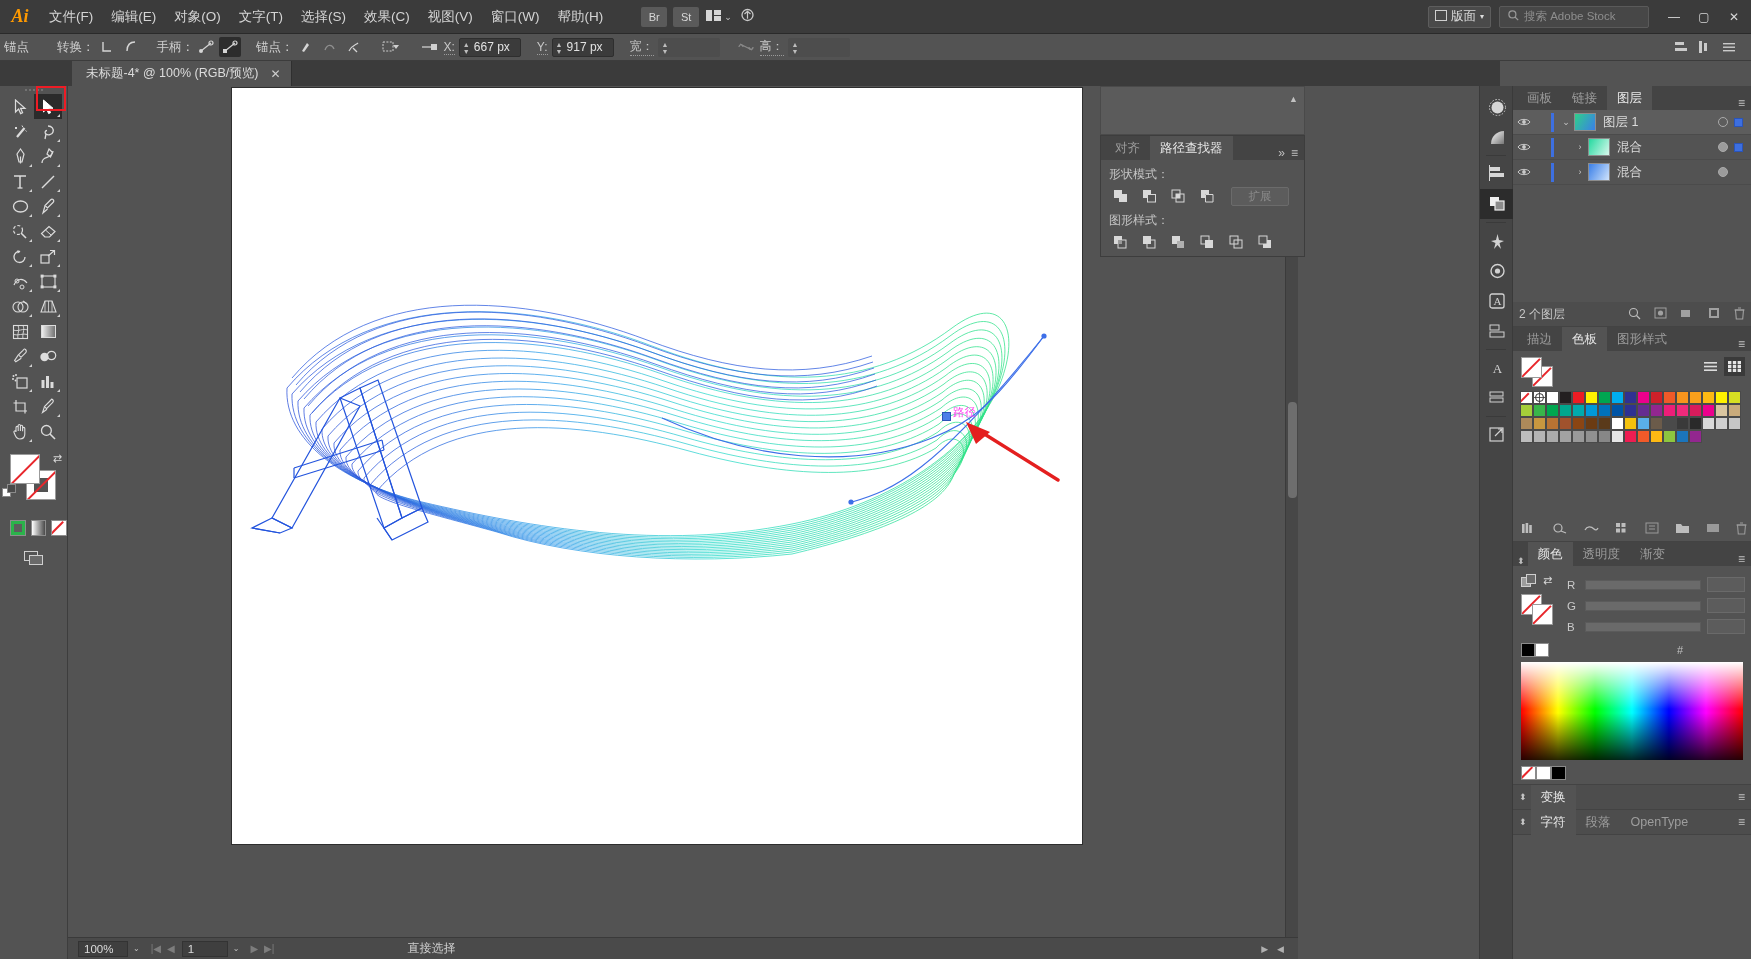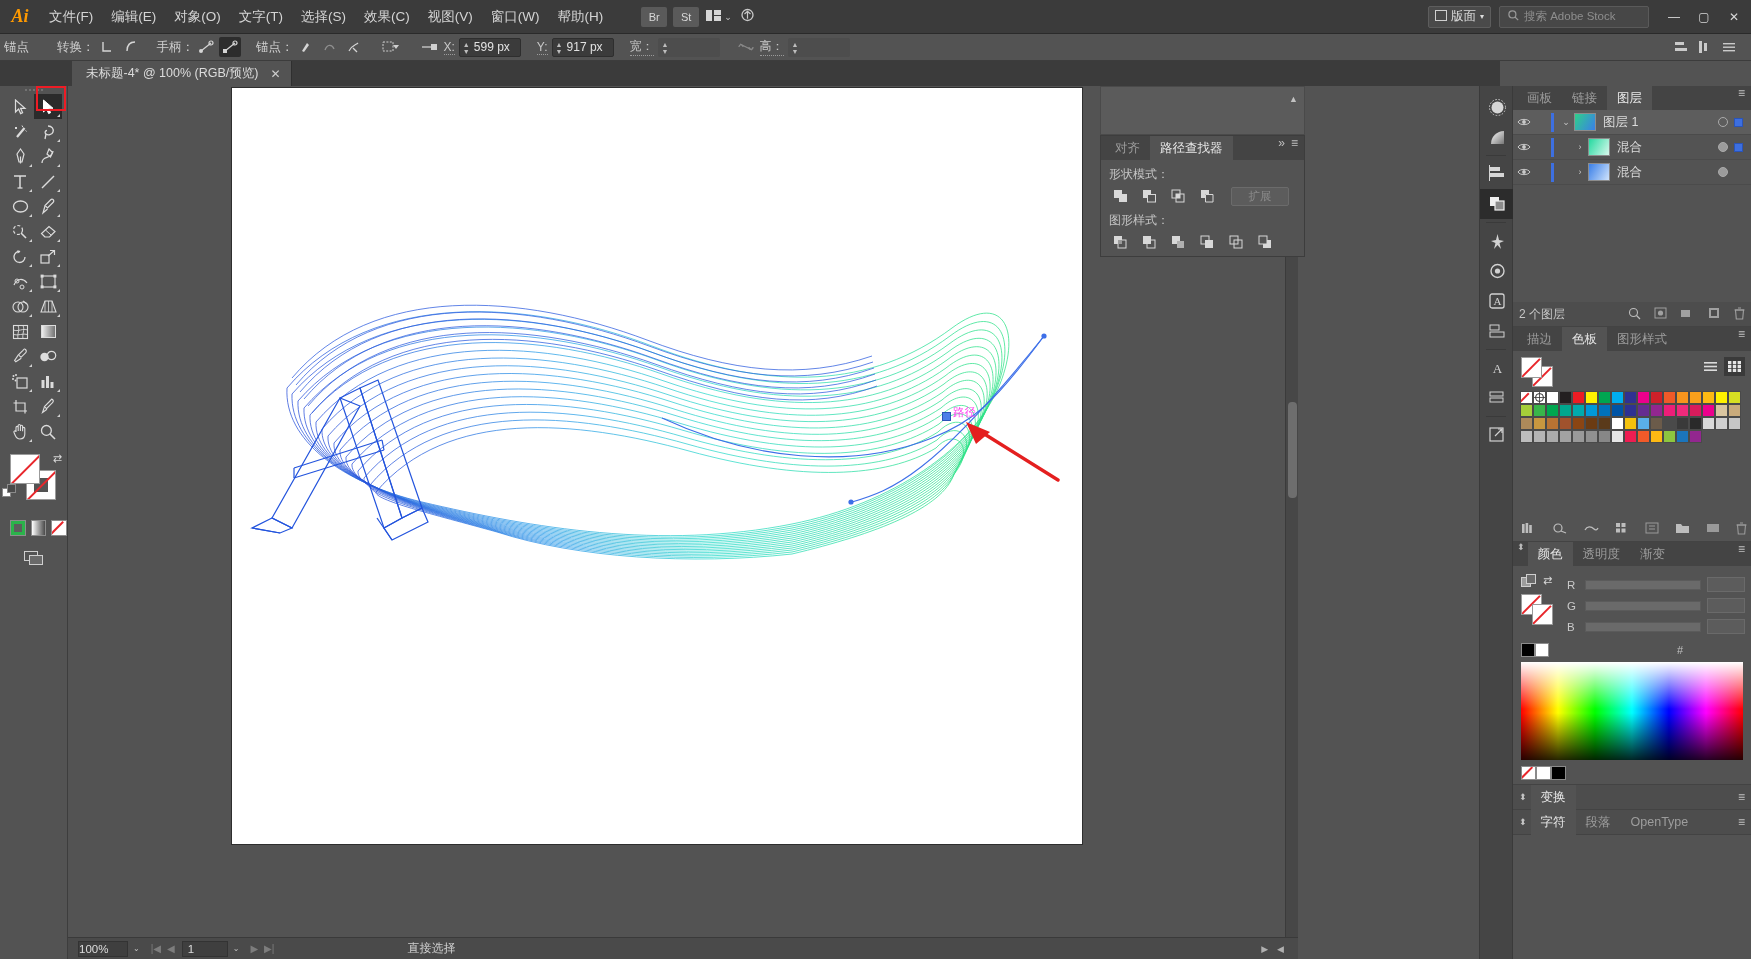--- a/index.html
+++ b/index.html
@@ -177,21 +177,21 @@
   }
 
   
   .statusbar {
     position: absolute; left: 68px; bottom: 0; width: 1230px; height: 22px;
     background: #4a4a4a; display: flex; align-items: center; gap: 0;
     border-top: 1px solid #3a3a3a; padding-left: 10px; z-index: 6;
   }
   .zoom-box {
     width: 50px; height: 16px; background: #3f3f3f; border: 1px solid #333;
-    color: #dcdcdc; font-size: 11.5px; display: flex; align-items: center; 
+    color: #dcdcdc; font-size: 11.5px; display: flex; align-items: center; padding-left: 5px;
   }
   .sb-caret { color: #c3c3c3; font-size: 8px; margin: 0 8px 0 5px; }
   .sb-nav { color: #7d7d7d; font-size: 10px; margin: 0 3px; }
   .page-box {
     width: 46px; height: 16px; background: #3f3f3f; border: 1px solid #333;
     color: #dcdcdc; font-size: 11.5px; display: flex; align-items: center; padding-left: 5px;
     margin-left: 4px;
   }
   .sb-status { color: #cfcfcf; font-size: 12px; margin-left: 130px; }
   .sb-right { margin-left: auto; display: flex; gap: 9px; padding-right: 14px; color: #b0b0b0; font-size: 9px; }
@@ -207,21 +207,21 @@
     color: #d4d4d4;
   }
   .dk.on { background: #2c2c2c; }
   .dk-div { height: 1px; background: #3a3a3a; margin: 3px 6px; }
 
   .rightdock {
     position: absolute; right: 0; top: 86px; width: 238px; height: 873px; background: #535353;
   }
   .panel { border-bottom: 1px solid #434343; }
   .panel-tabs {
-    display: flex; align-items: flex-start; height: 24px; background: #444444; padding-left: 4px;
+    display: flex; align-items: flex-end; height: 24px; background: #444444; padding-left: 4px;
   }
   .ptab {
     height: 24px; padding: 0 10px; display: flex; align-items: center;
     color: #9d9d9d; font-size: 12.5px;
   }
   .ptab.on { background: #535353; color: #e8e8e8; }
   .pt-menu { margin-left: auto; margin-right: 6px; color: #c0c0c0; font-size: 12px; }
   .pt-grip { color: #bbb; font-size: 9px; margin-right: 3px; }
 
   
@@ -434,21 +434,21 @@
     <div class="cb-icon">
       <svg width="20" height="12" viewBox="0 0 20 12">
           <path d="M2 6 L12 6" stroke="#d0d0d0" stroke-width="1.3"></path>
           <rect x="11" y="3" width="6" height="6" fill="#d0d0d0"></rect>
         </svg>
     </div>
     <div class="cb-field">
       <span class="fl">X:</span>
       <div class="cb-input">
         <span class="spin">▲<br>▼</span>
-        <span>599 px</span>
+        <span>667 px</span>
       </div>
     </div>
     <div class="cb-gap"></div>
     <div class="cb-field">
       <span class="fl">Y:</span>
       <div class="cb-input">
         <span class="spin">▲<br>▼</span>
         <span>917 px</span>
       </div>
     </div>

